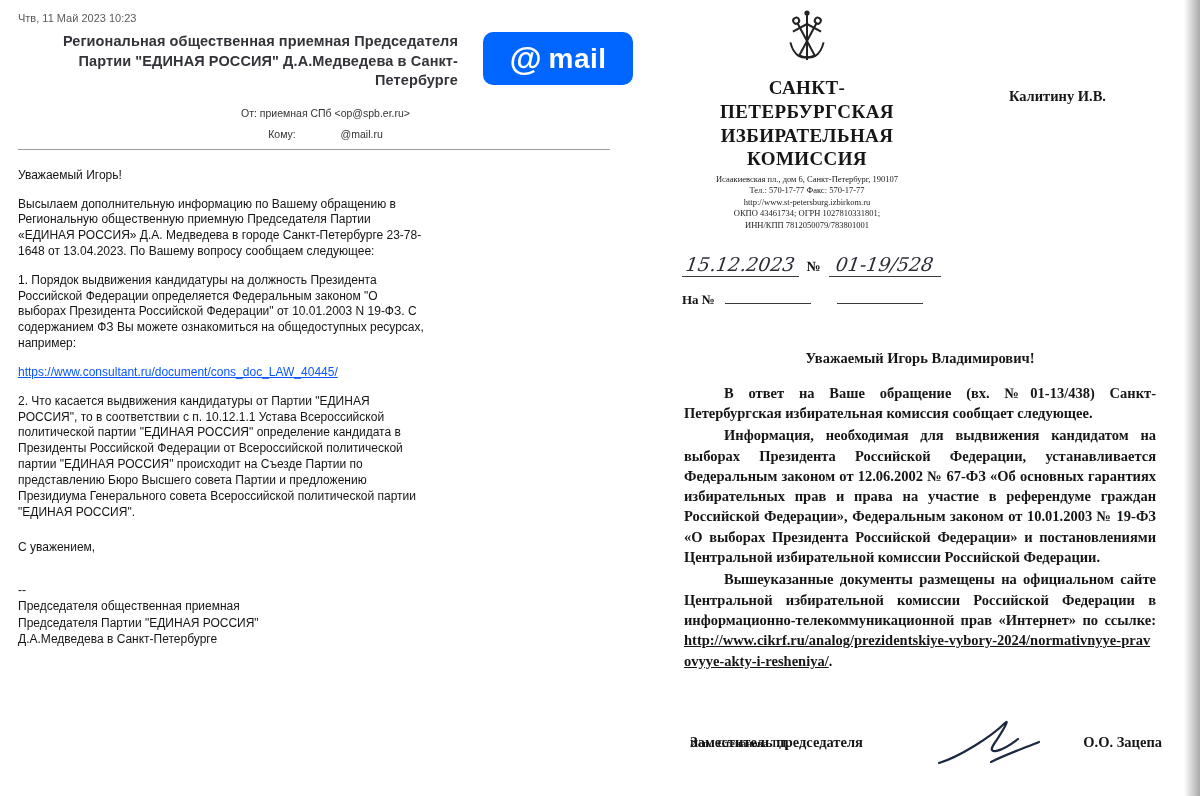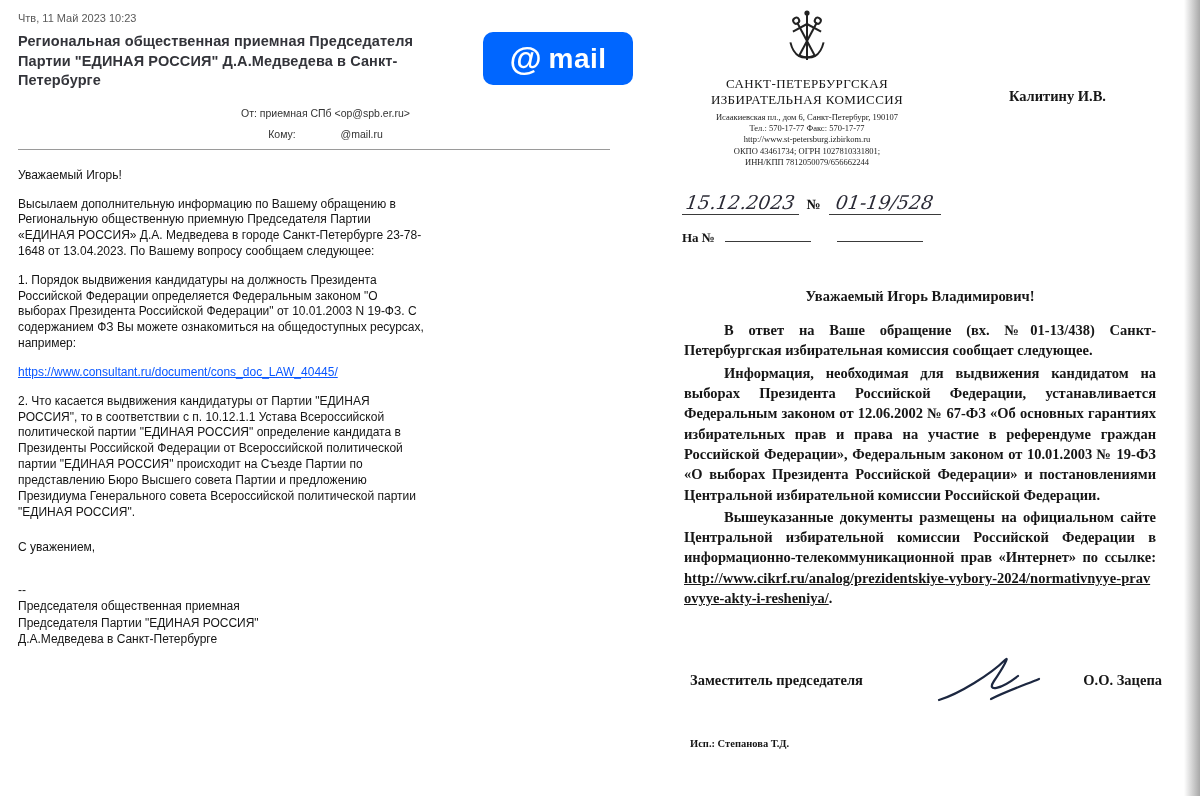--- a/index.html
+++ b/index.html
@@ -2,21 +2,21 @@
 <html><head>
 <meta charset="utf-8">
 <style>
   * { margin: 0; padding: 0; box-sizing: border-box; }
   html, body { width: 1200px; height: 796px; background: #ffffff; overflow: hidden; }
   body { font-family: "Liberation Sans", sans-serif; position: relative; color: #1a1a1a; }
 
   
   .email-pane { position: absolute; left: 18px; top: 12px; width: 615px; }
   .email-date { font-size: 11px; color: #5a5a5a; margin-bottom: 8px; }
-  .email-headrow { display: flex; align-items: flex-start; }
+  .email-headrow { display: flex; align-items: flex-start; text-align: right; }
   .email-subject {
     width: 440px; font-size: 14.5px; font-weight: 600; color: #33343a;
     line-height: 1.35; letter-spacing: .1px;
   }
   .mail-logo {
     margin-left: auto; width: 150px; height: 53px; background: #0066ff;
     border-radius: 10px; display: flex; align-items: center; justify-content: center;
     color: #fff; font-weight: bold; gap: 7px; flex: none;
   }
   .mail-logo .at { font-size: 33px; line-height: 1; }
@@ -31,21 +31,21 @@
   .email-sig { margin-top: 26px; }
   .email-sig div { line-height: 1.35; }
 
   
   .letter-pane {
     position: absolute; left: 660px; top: 8px; width: 508px; height: 780px;
     font-family: "Liberation Serif", serif; color: #161616;
   }
   .org-block { width: 250px; margin-left: 22px; text-align: center; }
   .emblem { display: block; margin: 0 auto 4px auto; }
-  .org-name { font-size: 13px; font-weight: normal; letter-spacing: .4px; line-height: 1.25; }
+  .org-name { font-size: 19px; font-weight: bold; letter-spacing: .4px; line-height: 1.25; }
   .org-contact { font-size: 8.5px; line-height: 1.35; color: #222; margin-top: 3px; }
   .addressee { position: absolute; top: 80px; right: 62px; font-size: 14.5px; font-weight: 600; }
 
   .ref-block { margin: 22px 0 0 22px; font-size: 13px; }
   .hand {
     font-family: "DejaVu Serif", serif; font-style: italic; font-size: 19px;
     color: #2b2b36; transform: skewX(-8deg); display: inline-block;
   }
   .hand-field {
     display: inline-block; border-bottom: 1.2px solid #3a3a3a;
@@ -136,21 +136,21 @@
     </svg>
     <div class="org-name">
       <div>САНКТ-ПЕТЕРБУРГСКАЯ</div>
       <div>ИЗБИРАТЕЛЬНАЯ КОМИССИЯ</div>
     </div>
     <div class="org-contact">
       <div>Исаакиевская пл., дом 6, Санкт-Петербург, 190107</div>
       <div>Тел.: 570-17-77   Факс: 570-17-77</div>
       <div>http://www.st-petersburg.izbirkom.ru</div>
       <div>ОКПО 43461734; ОГРН 1027810331801;</div>
-      <div>ИНН/КПП 7812050079/656662244</div>
+      <div>ИНН/КПП 7812050079/783801001</div>
     </div>
   </div>
 
   <div class="addressee">Калитину И.В.</div>
 
   <div class="ref-block">
     <div>
       <span class="hand-field"><span class="hand">15.12.2023</span></span><span class="num-sign">№</span><span class="hand-field"><span class="hand">01-19/528</span></span>
     </div>
     <div class="ref-row2">

